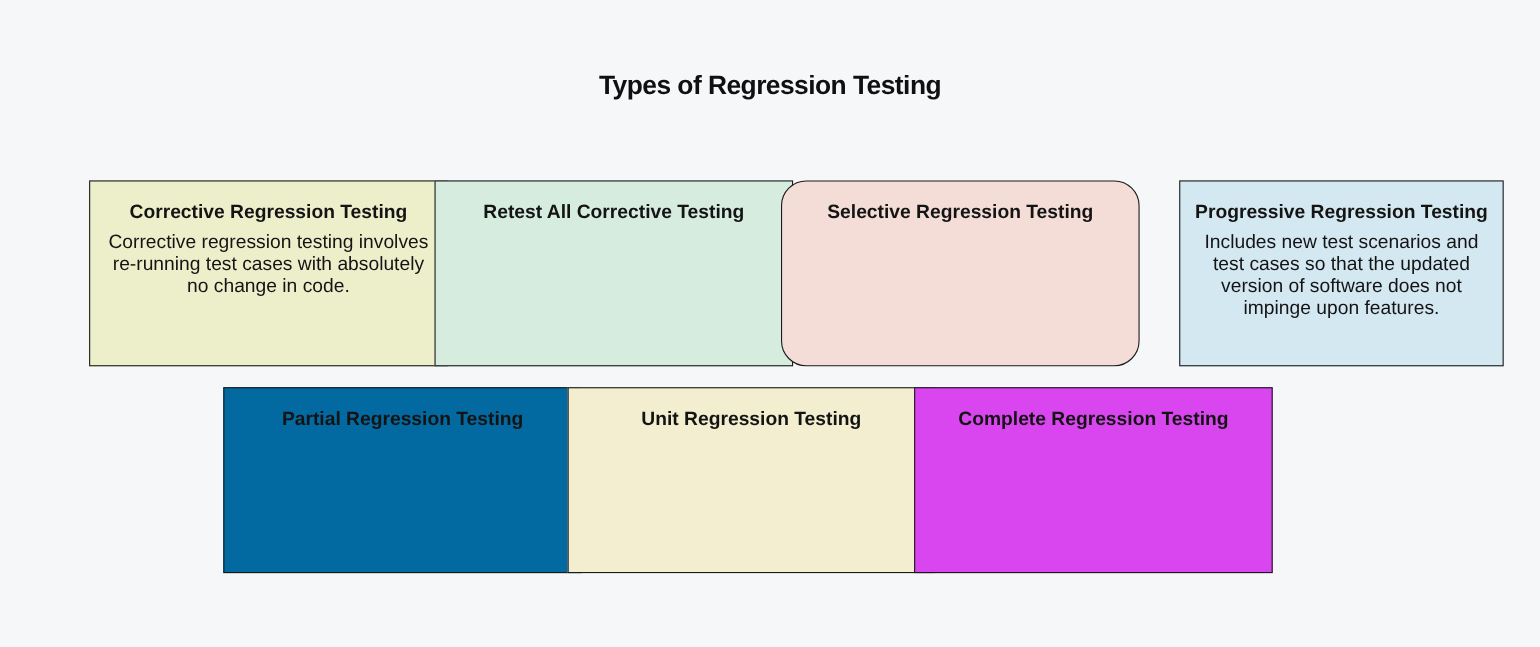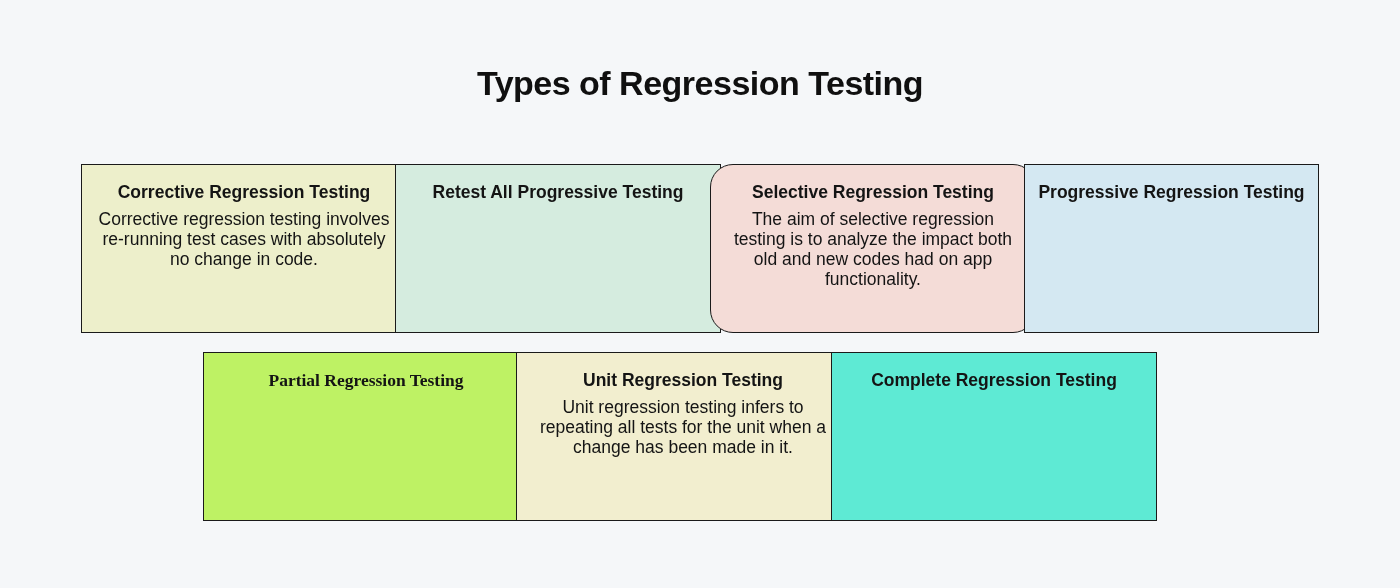--- a/index.html
+++ b/index.html
@@ -10,21 +10,21 @@
   }
   .canvas {
     position: relative;
     width: 1400px; height: 588px;
   }
   .page-title {
     position: absolute;
     top: 64px; left: 0;
     width: 100%;
     text-align: center;
-    font-size: 34px;
+    font-size: 24px;
     font-weight: 700;
     letter-spacing: -0.5px;
     color: #101010;
   }
   .card {
     position: absolute;
     width: 326px;
     height: 169px;
     border: 1.5px solid #1a1a1a;
     text-align: center;
@@ -38,57 +38,56 @@
   }
   .card-body {
     margin-top: 6px;
     font-size: 17.5px;
     line-height: 20px;
   }
   
   .c1 { left: 81px;   top: 164px; }
   .c2 { left: 395px;  top: 164px; }
   .c3 { left: 710px;  top: 164px; border-radius: 23px; }
-  .c4 { left: 1024px; top: 164px; width: 295px; }
+  .c4 { left: 1072px; top: 164px; width: 295px; }
   
   .c5 { left: 203px;  top: 352px; }
   .c6 { left: 516px;  top: 352px; width: 334px; }
   .c7 { left: 831px;  top: 352px; }
 </style>
 </head>
 <body style="background: rgb(245, 247, 249);">
 
 <div class="canvas">
 
   <h1 class="page-title">Types of Regression Testing</h1>
 
   <div class="card c1" style="background: rgb(237, 239, 203); border-color: rgb(26, 26, 26); color: rgb(20, 20, 20);">
     <div class="card-title">Corrective Regression Testing</div>
     <div class="card-body">Corrective regression testing involves re-running test cases with absolutely no change in code.</div>
   </div>
 
   <div class="card c2" style="background: rgb(213, 236, 223); border-color: rgb(26, 26, 26); color: rgb(20, 20, 20);">
-    <div class="card-title">Retest All Progressive Testing</div>
+    <div class="card-title">Retest All Corrective Testing</div>
   </div>
 
   <div class="card c3" style="background: rgb(244, 220, 215); border-color: rgb(26, 26, 26); color: rgb(20, 20, 20);">
     <div class="card-title">Selective Regression Testing</div>
-    <div class="card-body">The aim of selective regression testing is to analyze the impact both old and new codes had on app functionality.</div>
   </div>
 
   <div class="card c4" style="background: rgb(212, 232, 242); border-color: rgb(26, 26, 26); color: rgb(20, 20, 20);">
     <div class="card-title">Progressive Regression Testing</div>
+    <div class="card-body">Includes new test scenarios and test cases so that the updated version of software does not impinge upon features.</div>
   </div>
 
-  <div class="card c5" style="background: #bef264; border-color: rgb(26, 26, 26); color: rgb(20, 20, 20); font-family: Liberation Serif, serif;">
+  <div class="card c5" style="background: #0369a1; border-color: rgb(26, 26, 26); color: rgb(20, 20, 20);">
     <div class="card-title">Partial Regression Testing</div>
   </div>
 
   <div class="card c6" style="background: rgb(242, 238, 207); border-color: rgb(26, 26, 26); color: rgb(20, 20, 20);">
     <div class="card-title">Unit Regression Testing</div>
-    <div class="card-body">Unit regression testing infers to repeating all tests for the unit when a change has been made in it.</div>
   </div>
 
-  <div class="card c7" style="background: #5eead4; border-color: rgb(26, 26, 26); color: rgb(20, 20, 20);">
+  <div class="card c7" style="background: #d946ef; border-color: rgb(26, 26, 26); color: rgb(20, 20, 20);">
     <div class="card-title">Complete Regression Testing</div>
   </div>
 
 </div>
 
 </body></html>

